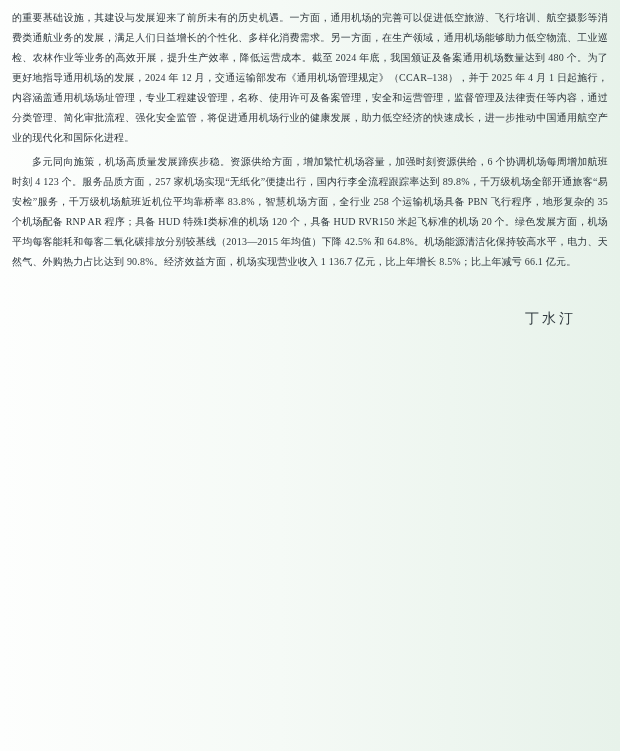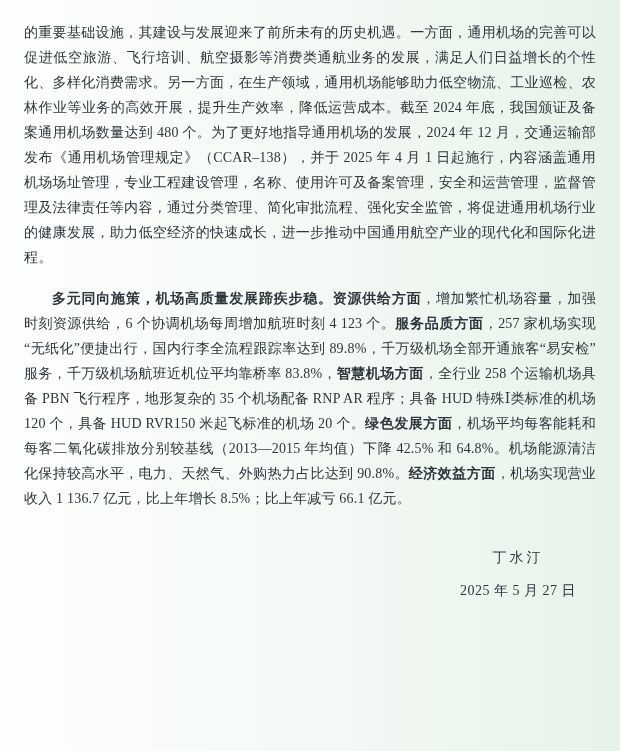--- a/index.html
+++ b/index.html
@@ -14,50 +14,49 @@
     background:linear-gradient(90deg,var(--bg-left) 0%,var(--bg-mid) 45%,var(--bg-right) 100%);
     font-family:"Liberation Serif","DejaVu Serif",serif;
     color:var(--ink);
   }
   .page{
     box-sizing:border-box;
     width:620px;height:751px;
     padding:4px 8px 0 8px;
   }
   p.para{
-    margin:16px;
-    font-size:14px;
-    line-height:25px;
+    margin:4px;
+    font-size:10px;
+    line-height:20px;
     text-align:justify;
     letter-spacing:0.2px;
   }
   p.para.indent{text-indent:2em;}
   .run-b{
-    font-weight:700;
+    font-weight:400;
     font-family:"Liberation Sans","DejaVu Sans",sans-serif;
     letter-spacing:0.4px;
   }
   .signature{
     margin:30px 36px 0 auto;
     width:fit-content;
-    text-align:center;
+    text-align:left;
     font-size:14px;
     line-height:33px;
   }
   .signature .sig-name{letter-spacing:3px;}
   .signature .sig-date{letter-spacing:0.5px;}
 </style>
 </head>
 <body>
 
 <div class="page">
 
   <p class="para"><span>的重要基础设施，其建设与发展迎来了前所未有的历史机遇。一方面，通用机场的完善可以促进低空旅游、飞行培训、航空摄影等消费类通航业务的发展，满足人们日益增长的个性化、多样化消费需求。另一方面，在生产领域，通用机场能够助力低空物流、工业巡检、农林作业等业务的高效开展，提升生产效率，降低运营成本。截至 2024 年底，我国颁证及备案通用机场数量达到 480 个。为了更好地指导通用机场的发展，2024 年 12 月，交通运输部发布《通用机场管理规定》（CCAR–138），并于 2025 年 4 月 1 日起施行，内容涵盖通用机场场址管理，专业工程建设管理，名称、使用许可及备案管理，安全和运营管理，监督管理及法律责任等内容，通过分类管理、简化审批流程、强化安全监管，将促进通用机场行业的健康发展，助力低空经济的快速成长，进一步推动中国通用航空产业的现代化和国际化进程。</span></p>
 
   <p class="para indent"><span class="run-b">多元同向施策，机场高质量发展蹄疾步稳。资源供给方面</span><span>，增加繁忙机场容量，加强时刻资源供给，6 个协调机场每周增加航班时刻 4 123 个。</span><span class="run-b">服务品质方面</span><span>，257 家机场实现“无纸化”便捷出行，国内行李全流程跟踪率达到 89.8%，千万级机场全部开通旅客“易安检”服务，千万级机场航班近机位平均靠桥率 83.8%，</span><span class="run-b">智慧机场方面</span><span>，全行业 258 个运输机场具备 PBN 飞行程序，地形复杂的 35 个机场配备 RNP AR 程序；具备 HUD 特殊Ⅰ类标准的机场 120 个，具备 HUD RVR150 米起飞标准的机场 20 个。</span><span class="run-b">绿色发展方面</span><span>，机场平均每客能耗和每客二氧化碳排放分别较基线（2013—2015 年均值）下降 42.5% 和 64.8%。机场能源清洁化保持较高水平，电力、天然气、外购热力占比达到 90.8%。</span><span class="run-b">经济效益方面</span><span>，机场实现营业收入 1 136.7 亿元，比上年增长 8.5%；比上年减亏 66.1 亿元。</span></p>
 
 
   <div class="signature">
     <div class="sig-name">丁水汀</div>
-    <div class="sig-date">2025 年 5 月 27 日</div>
   </div>
 
 </div>
 
 </body></html>

